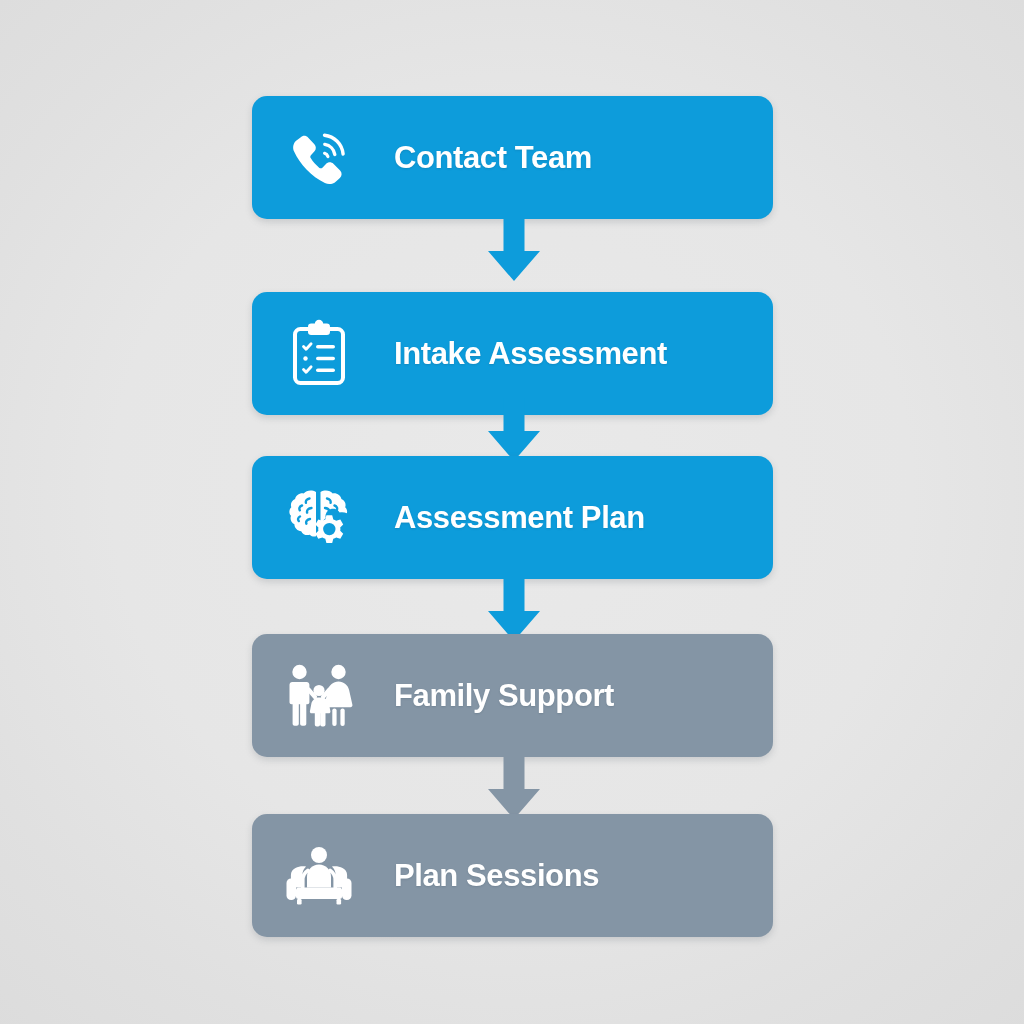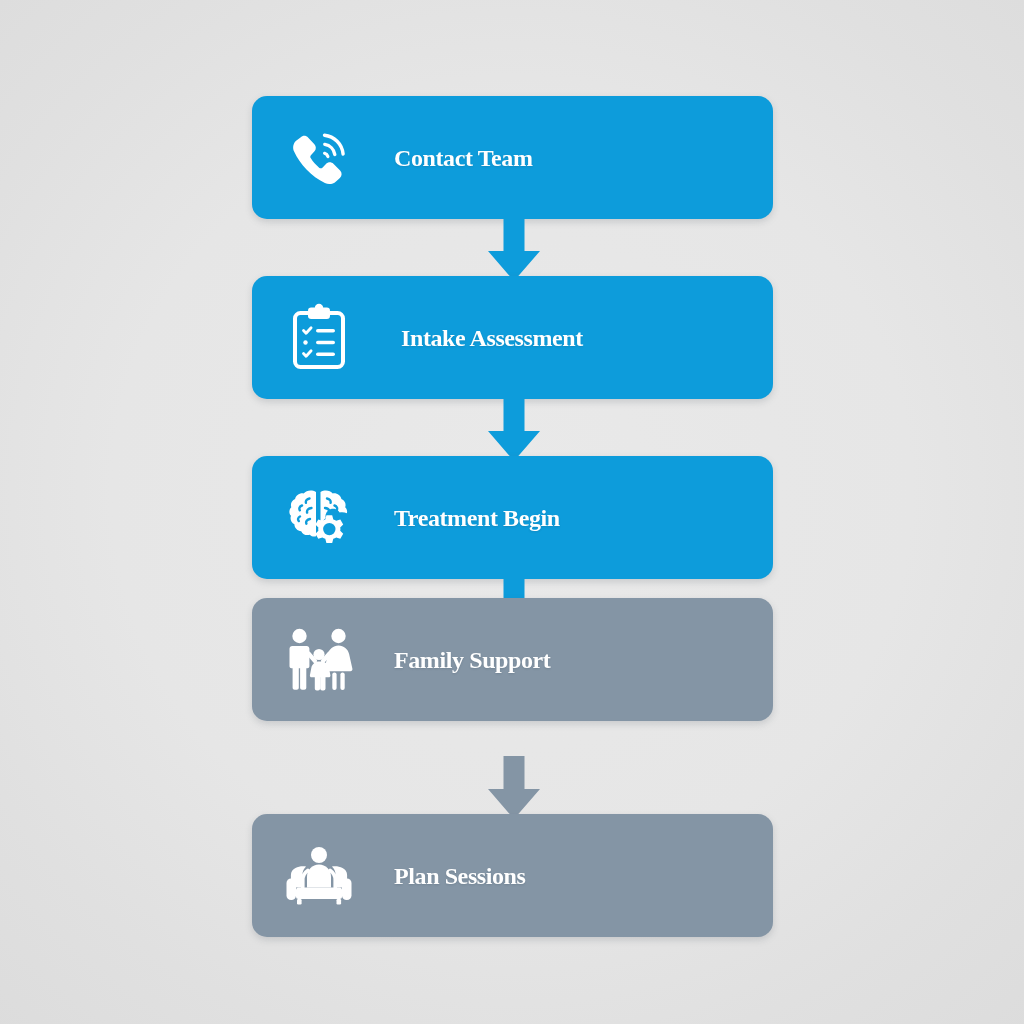--- a/index.html
+++ b/index.html
@@ -43,46 +43,45 @@
     flex: 0 0 74px;
     display: flex;
     align-items: center;
     justify-content: center;
     margin-right: 38px;
   }
   .node-icon svg { display: block; }
 
   .node-label {
     color: #ffffff;
-    font-size: 24px;
+    font-size: 31px;
     font-weight: bold;
     letter-spacing: -0.4px;
     line-height: 1;
     white-space: nowrap;
     text-shadow: 0 1px 2px rgba(40,60,80,0.18);
-    font-family: Liberation Serif, serif;
   }
 
   
   .arrow {
     position: absolute;
     left: 485px;
     width: 58px;
     height: 64px;
   }
   .arrow svg { display: block; }
 
   
   #node-1 { top: 96px; }
   #arrow-1 { top: 218px; }
-  #node-2 { top: 276px; gap: 7px; }
+  #node-2 { top: 292px; }
   #arrow-2 { top: 398px; }
   #node-3 { top: 456px; }
   #arrow-3 { top: 578px; }
-  #node-4 { top: 598px; }
+  #node-4 { top: 634px; }
   #arrow-4 { top: 756px; }
   #node-5 { top: 814px; }
 </style>
 </head>
 <body>
 
 <div id="canvas">
 
   <div class="node blue" id="node-1">
     <span class="node-icon">
@@ -133,21 +132,21 @@
 
         <path d="M27.5 17.5c-2.6 0.4-4 2.2-3.6 4.3M20 24.5c-2.4 0.8-3.2 3-2.2 4.8M29.5 27c-3.2 0.3-5 2.3-4.4 4.6M18 35.5c-2.1 1-2.5 3.2-1.2 4.6M28 38c-3 0.5-4.5 2.6-3.6 4.7" stroke="#0d9cdb" stroke-width="2.4" stroke-linecap="round" fill="none"></path>
 
         <path d="M38.5 11c4.4-2.6 9.6-1.6 12.3 1.4 4.3-0.6 8 2.1 8.6 5.7 3.3 1.3 5 4.9 3.8 8.1 1.7 1.6 2.3 3.9 1.7 6-2.2-0.9-4.7-1.2-7.2-0.7-1.3-2.3-3.8-3.8-6.6-3.8-4.2 0-7.6 3.4-7.6 7.6 0 0.6 0.1 1.2 0.2 1.8-2 1.5-3.5 3.6-4.3 6-0.3 0.1-0.6 0.1-0.9 0.1V11z" fill="#ffffff"></path>
         <path d="M45 17.5c2.6 0.4 4 2.2 3.6 4.3M52.5 24.5c2.4 0.8 3.2 3 2.2 4.8M43 27c2.4 0.2 4 1.4 4.3 3" stroke="#0d9cdb" stroke-width="2.4" stroke-linecap="round" fill="none"></path>
 
         <path d="M50.2 34.3l1.1 4.2c1 0.3 2 0.7 2.9 1.3l4.1-1.4 2.9 5-3 3c0.1 0.5 0.2 1.1 0.2 1.7s-0.1 1.2-0.2 1.7l3 3-2.9 5-4.1-1.4c-0.9 0.6-1.9 1-2.9 1.3l-1.1 4.2h-5.8l-1.1-4.2c-1-0.3-2-0.7-2.9-1.3l-4.1 1.4-2.9-5 3-3c-0.1-0.5-0.2-1.1-0.2-1.7s0.1-1.2 0.2-1.7l-3-3 2.9-5 4.1 1.4c0.9-0.6 1.9-1 2.9-1.3l1.1-4.2h5.8z" fill="#ffffff"></path>
         <circle cx="47.3" cy="48.1" r="6.2" fill="#0d9cdb"></circle>
       </svg>
     </span>
-    <span class="node-label">Treatment Begin</span>
+    <span class="node-label">Assessment Plan</span>
   </div>
 
   <div class="arrow" id="arrow-3">
     <svg width="58" height="64" viewBox="0 0 58 64">
       <path d="M18.5 0 H39.5 V33 H55 L29 63 L3 33 H18.5 Z" fill="#0d9cdb"></path>
     </svg>
   </div>
 
   <div class="node slate" id="node-4">
     <span class="node-icon">

